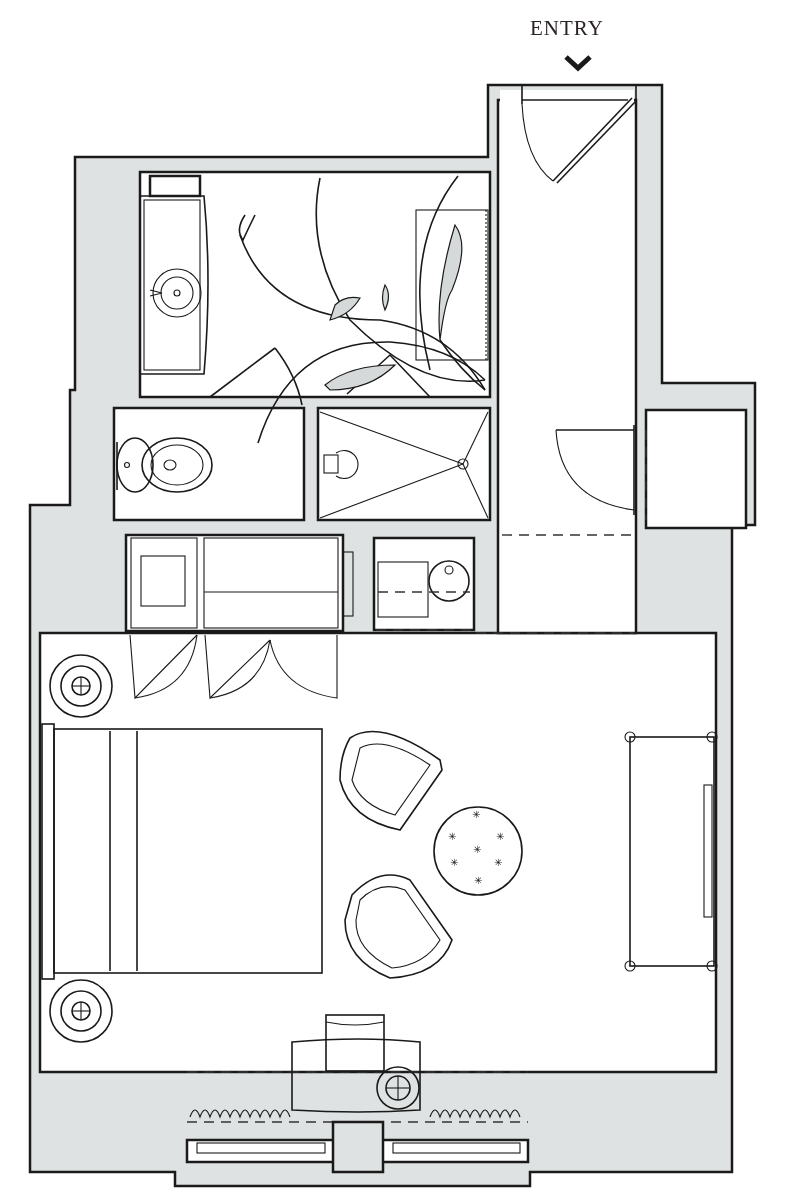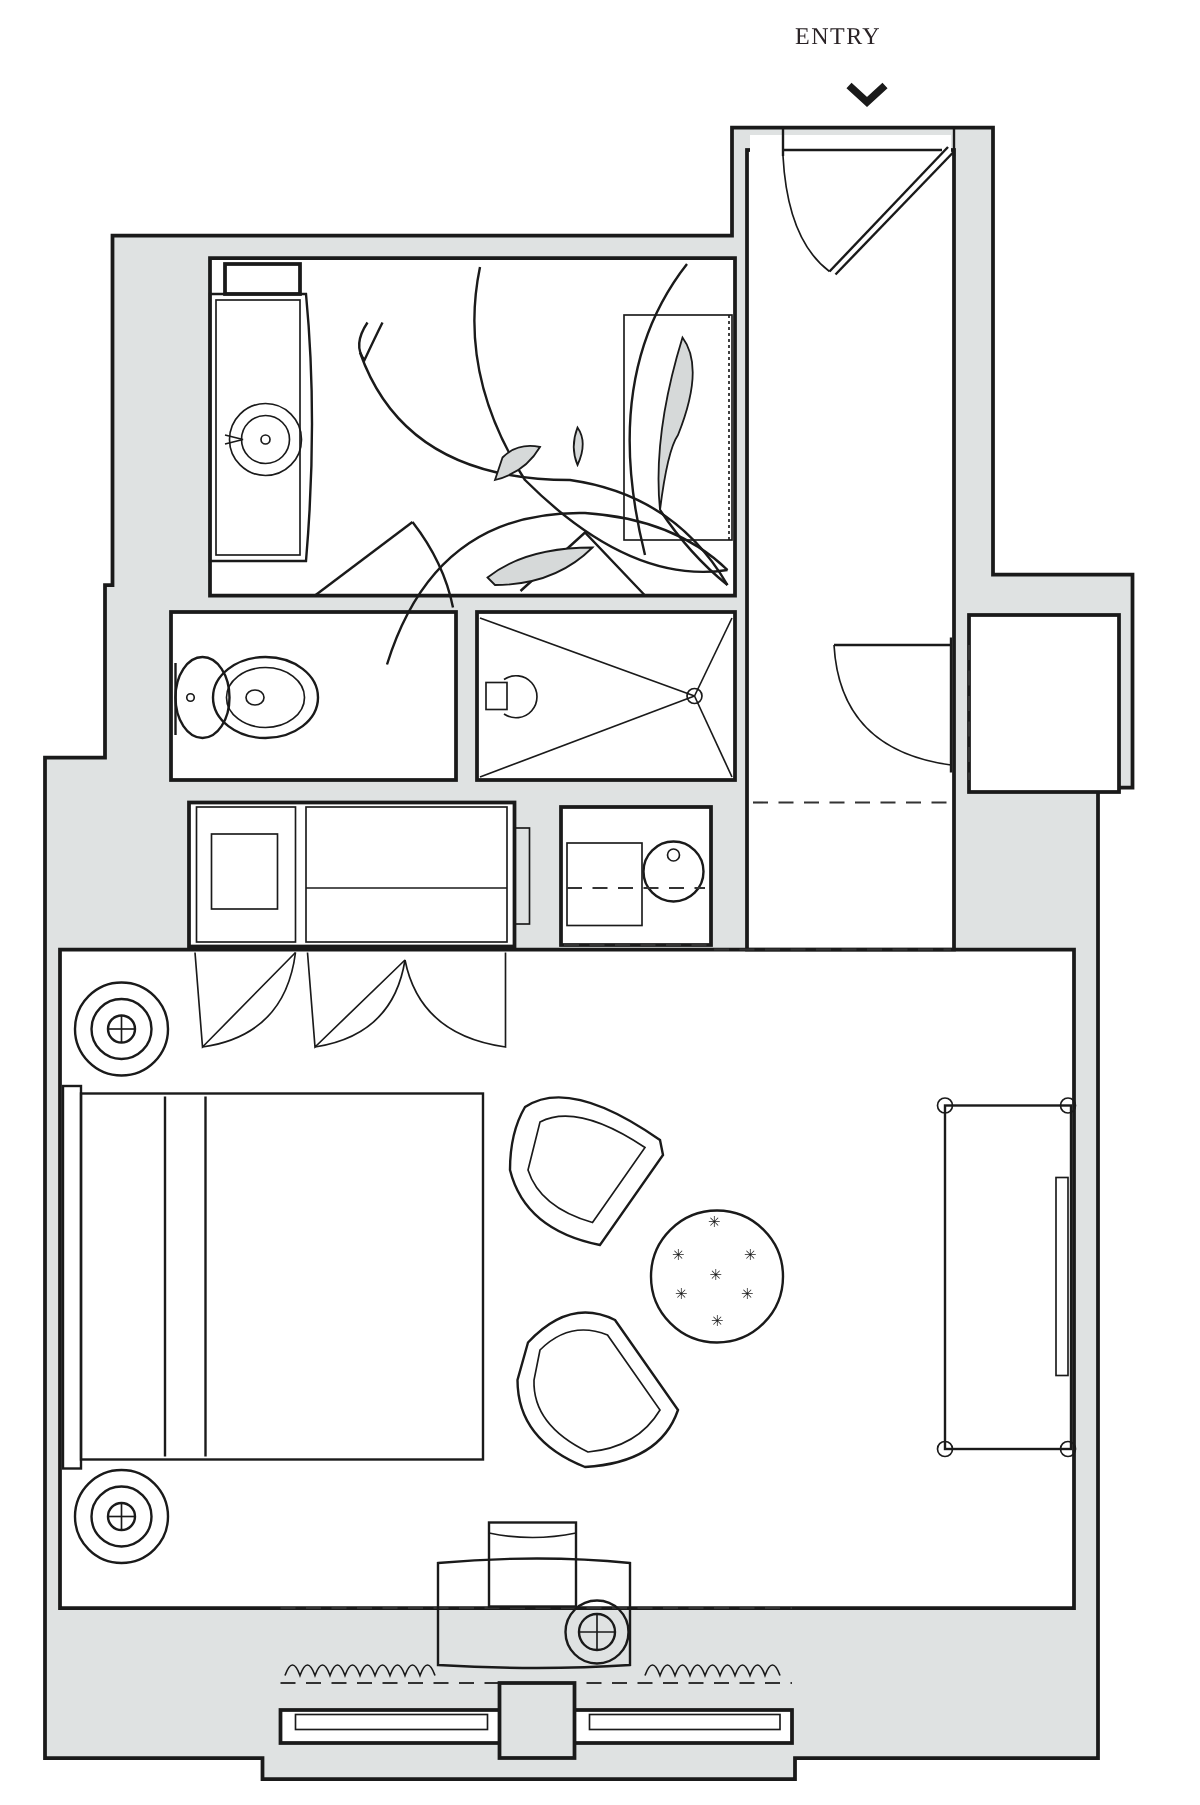--- a/index.html
+++ b/index.html
@@ -4,21 +4,21 @@
 <style>
   html, body { margin: 0; padding: 0; background: #ffffff; }
   body { width: 800px; height: 1203px; position: relative; overflow: hidden; }
   #plan { position: absolute; left: 0; top: 0; width: 800px; height: 1203px; }
   .label {
     position: absolute;
     font-family: "Liberation Serif", "DejaVu Serif", serif;
     color: #2a2326;
     white-space: nowrap;
   }
-  .entry-label { left: 530px; top: 16px; font-size: 16px; letter-spacing: 1px; }
+  .entry-label { left: 530px; top: 16px; font-size: 21px; letter-spacing: 1px; }
   .dim-label { left: 448px; top: 742px; font-size: 19px; line-height: 22px; text-align: center; width: 186px; }
   .dim-label span { display: block; }
   .wall { fill: #dfe2e2; stroke: #1a1a1a; stroke-width: 2.5; }
   .room { fill: #ffffff; stroke: #1a1a1a; stroke-width: 2.5; }
   .ln { fill: none; stroke: #1a1a1a; stroke-width: 1.6; }
   .thin { fill: none; stroke: #1a1a1a; stroke-width: 1.1; }
   .dash { fill: none; stroke: #333; stroke-width: 1.4; stroke-dasharray: 10 7; }
   .white { fill: #ffffff; }
   .leaf { fill: #d6d9d9; stroke: #1a1a1a; stroke-width: 1.2; }
 </style>

